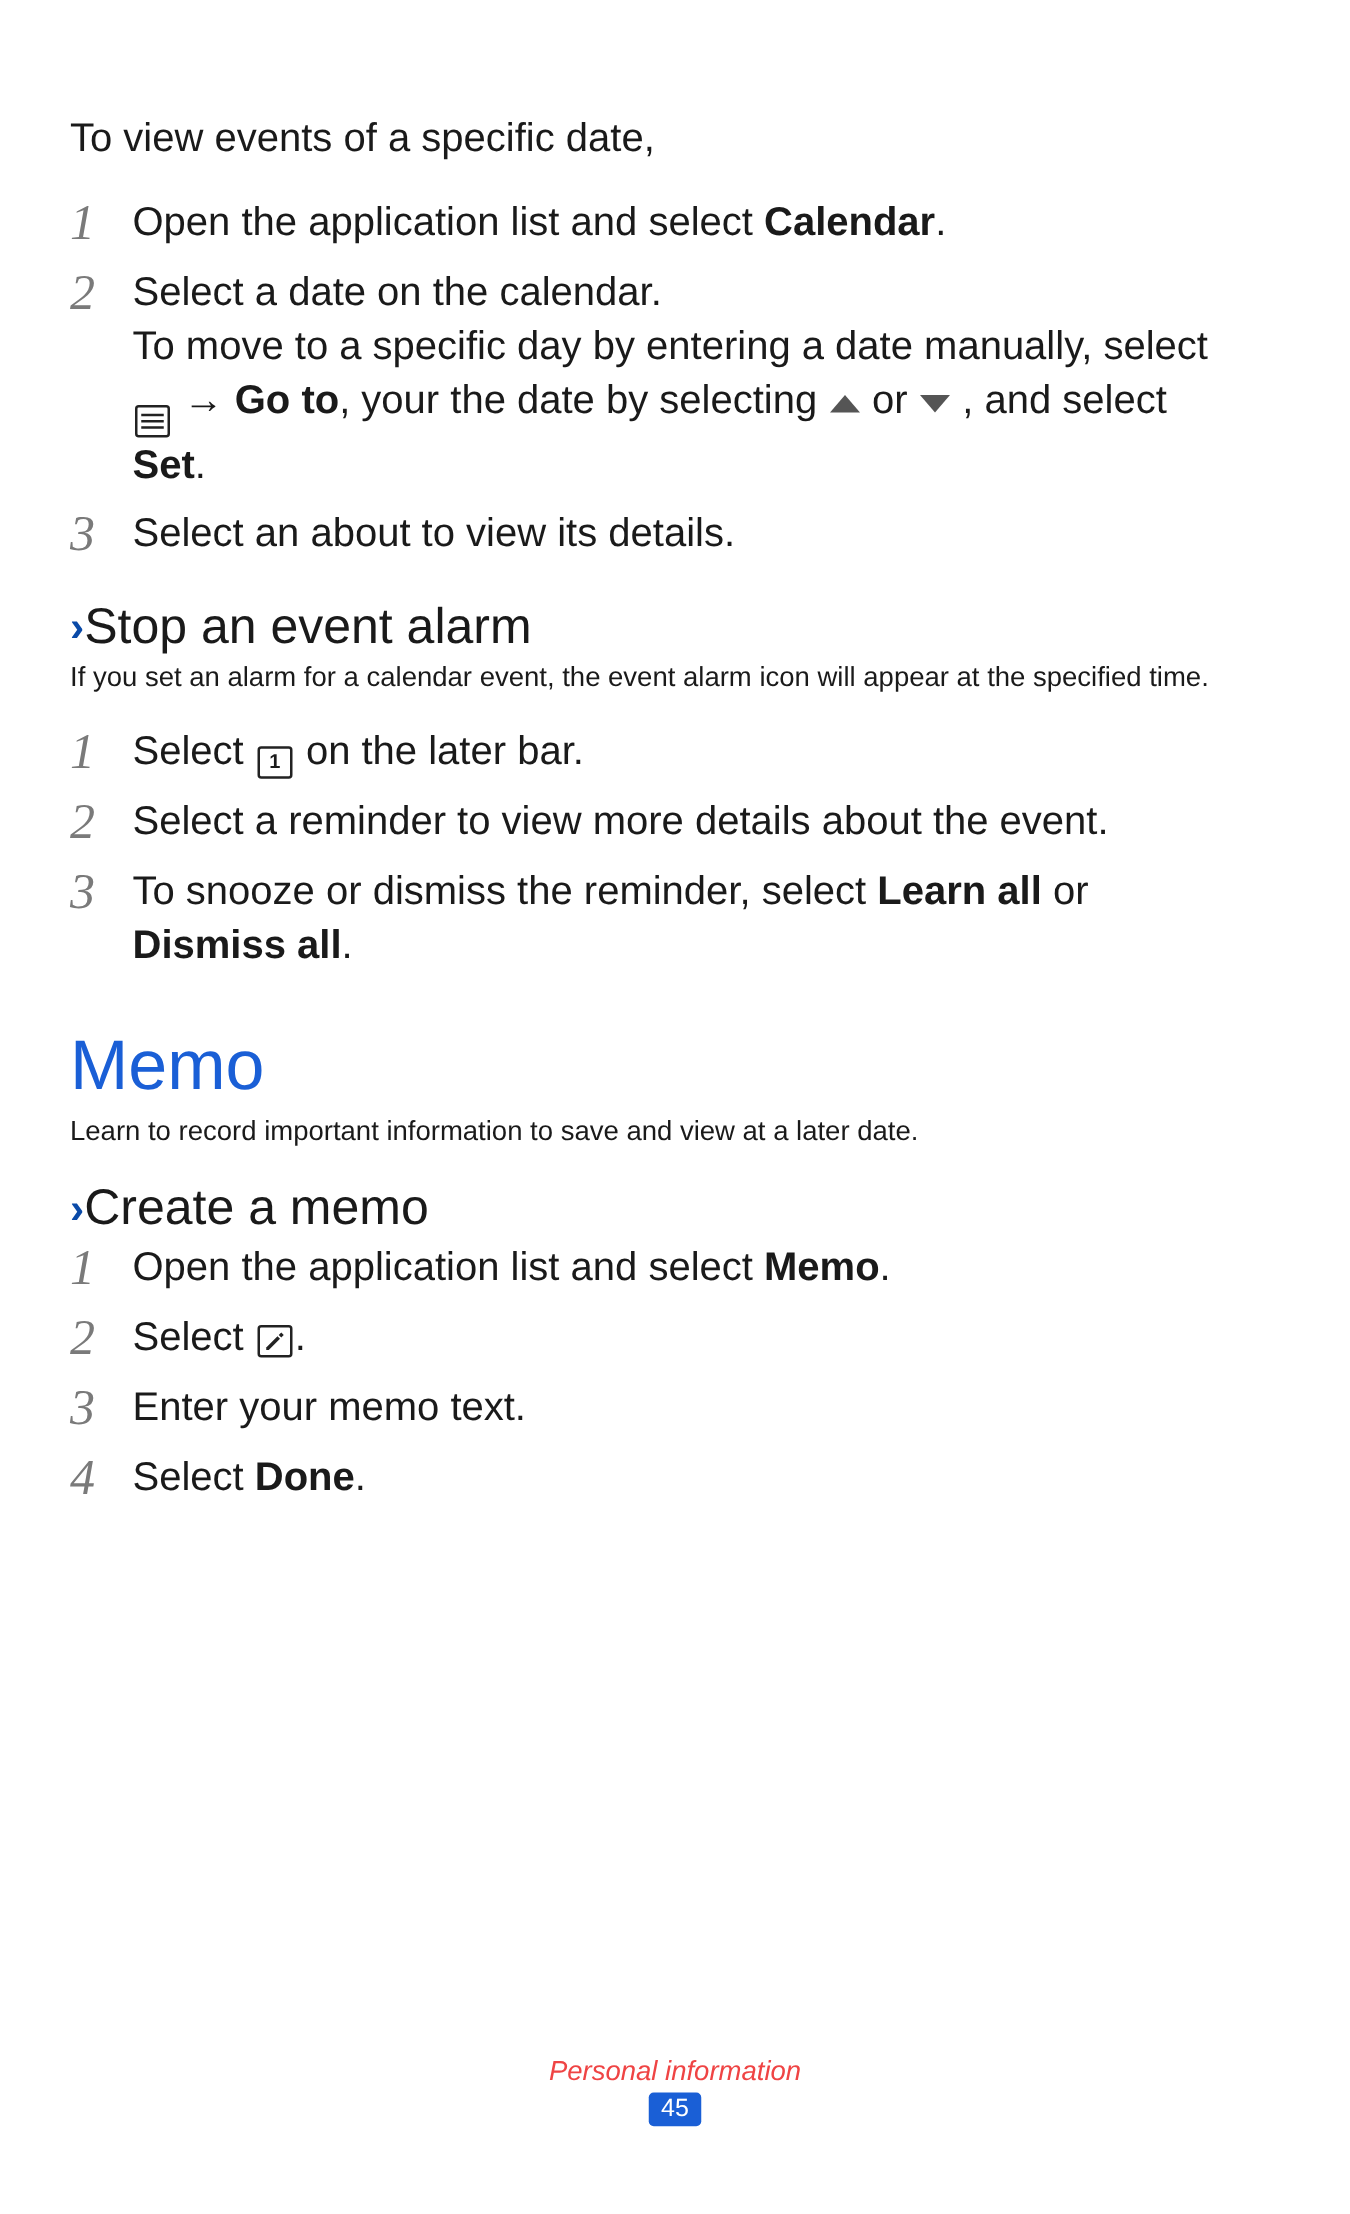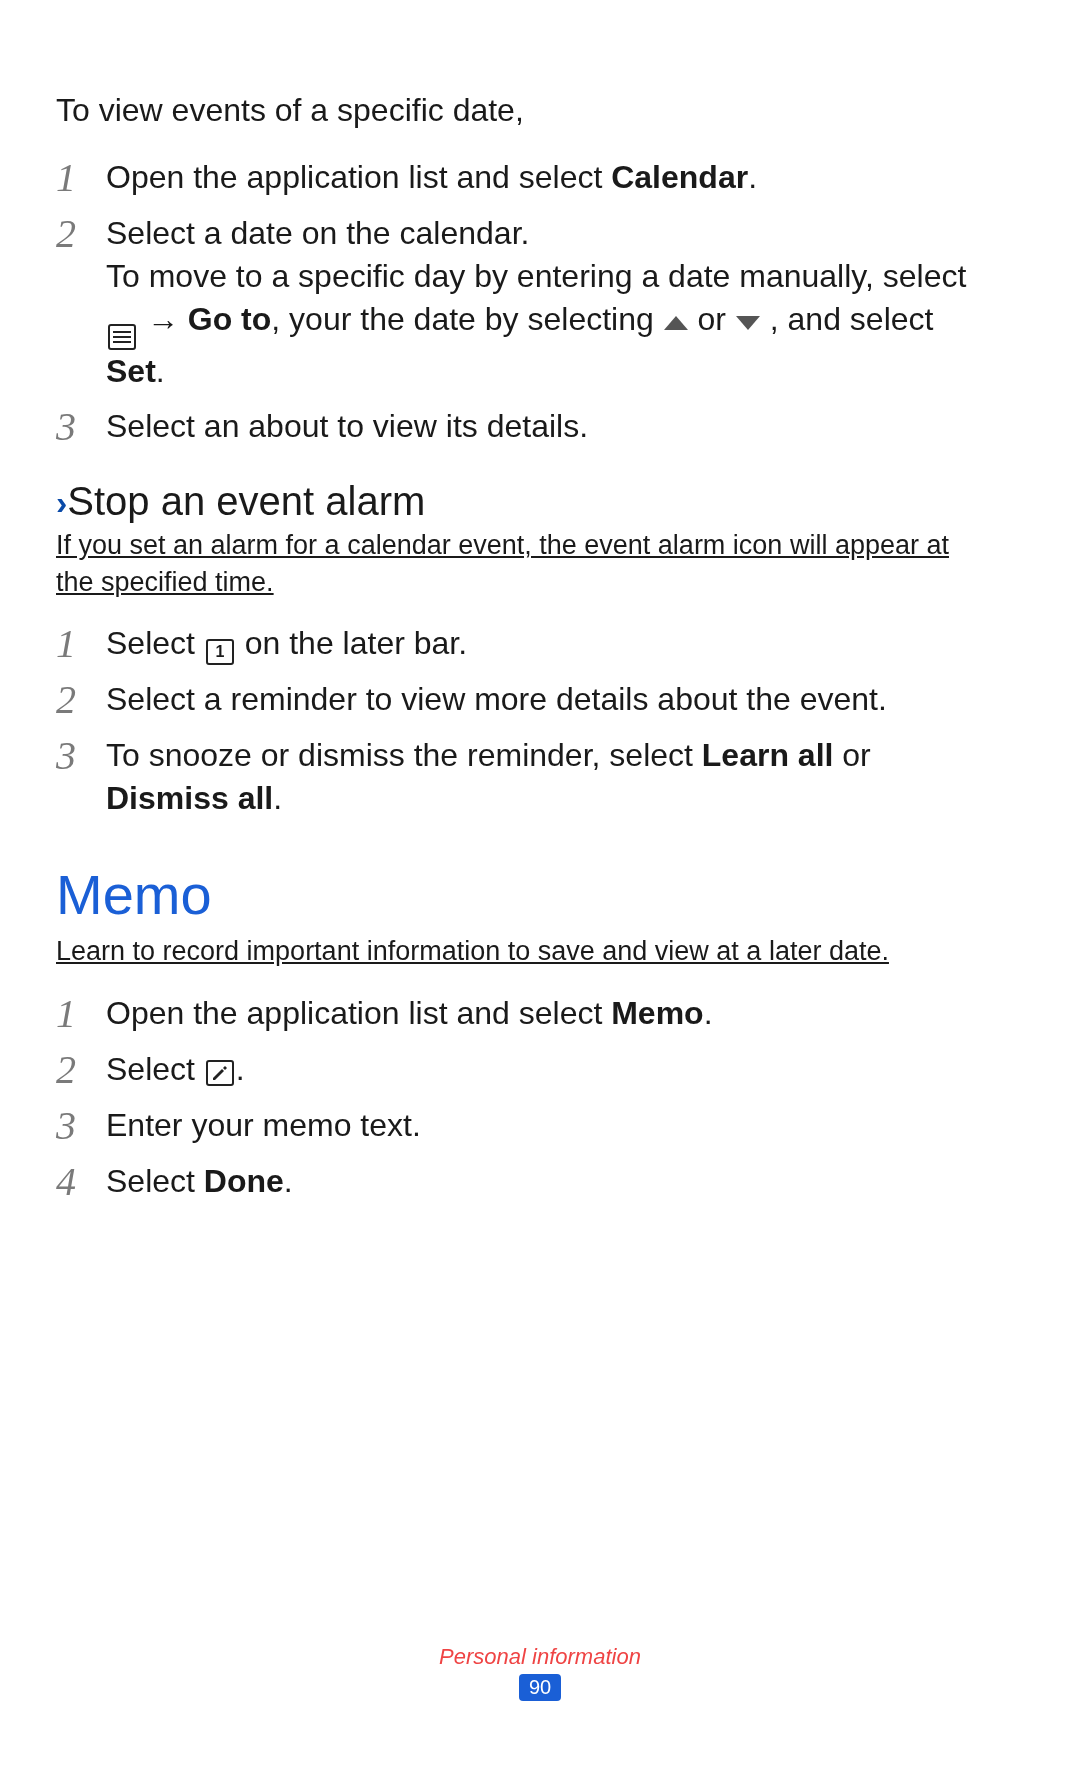--- a/index.html
+++ b/index.html
@@ -53,24 +53,23 @@
     letter-spacing: -4px;
     margin-right: 4px;
   }
   .subheading {
     font-size: 40px;
     line-height: 1.2;
     margin-top: 18px;
     margin-bottom: 2px;
   }
   .subdesc {
-    font-size: 27px;
+    font-size: 22px;
     line-height: 1.35;
     margin-bottom: 22px;
-    text-decoration: underline;
   }
   .section-title {
     font-size: 56px;
     color: #1a5fd6;
     font-weight: 400;
     margin-top: 42px;
     margin-bottom: 6px;
   }
   .icon-box {
     display: inline-flex;
@@ -190,20 +189,23 @@
       <div class="num">3</div>
       <div class="step-body">
         <span>To snooze or dismiss the reminder, select </span><span class="bold">Learn all</span><span> or </span><span class="bold">Dismiss all</span><span>.</span>
       </div>
     </div>
   </div>
 
   <div class="section-title">Memo</div>
   <div class="subdesc">Learn to record important information to save and view at a later date.</div>
 
+  <div class="subheading">
+    <span class="chev">›</span><span>Create a memo</span>
+  </div>
 
   <div class="ol">
     <div class="li">
       <div class="num">1</div>
       <div class="step-body">
         <span>Open the application list and select </span><span class="bold">Memo</span><span>.</span>
       </div>
     </div>
     <div class="li">
       <div class="num">2</div>
@@ -226,14 +228,14 @@
       <div class="step-body">
         <span>Select </span><span class="bold">Done</span><span>.</span>
       </div>
     </div>
   </div>
 
 </div>
 
 <div class="footer">
   <div class="footer-label">Personal information</div>
-  <div class="page-num">90</div>
+  <div class="page-num">45</div>
 </div>
 
 </body></html>

